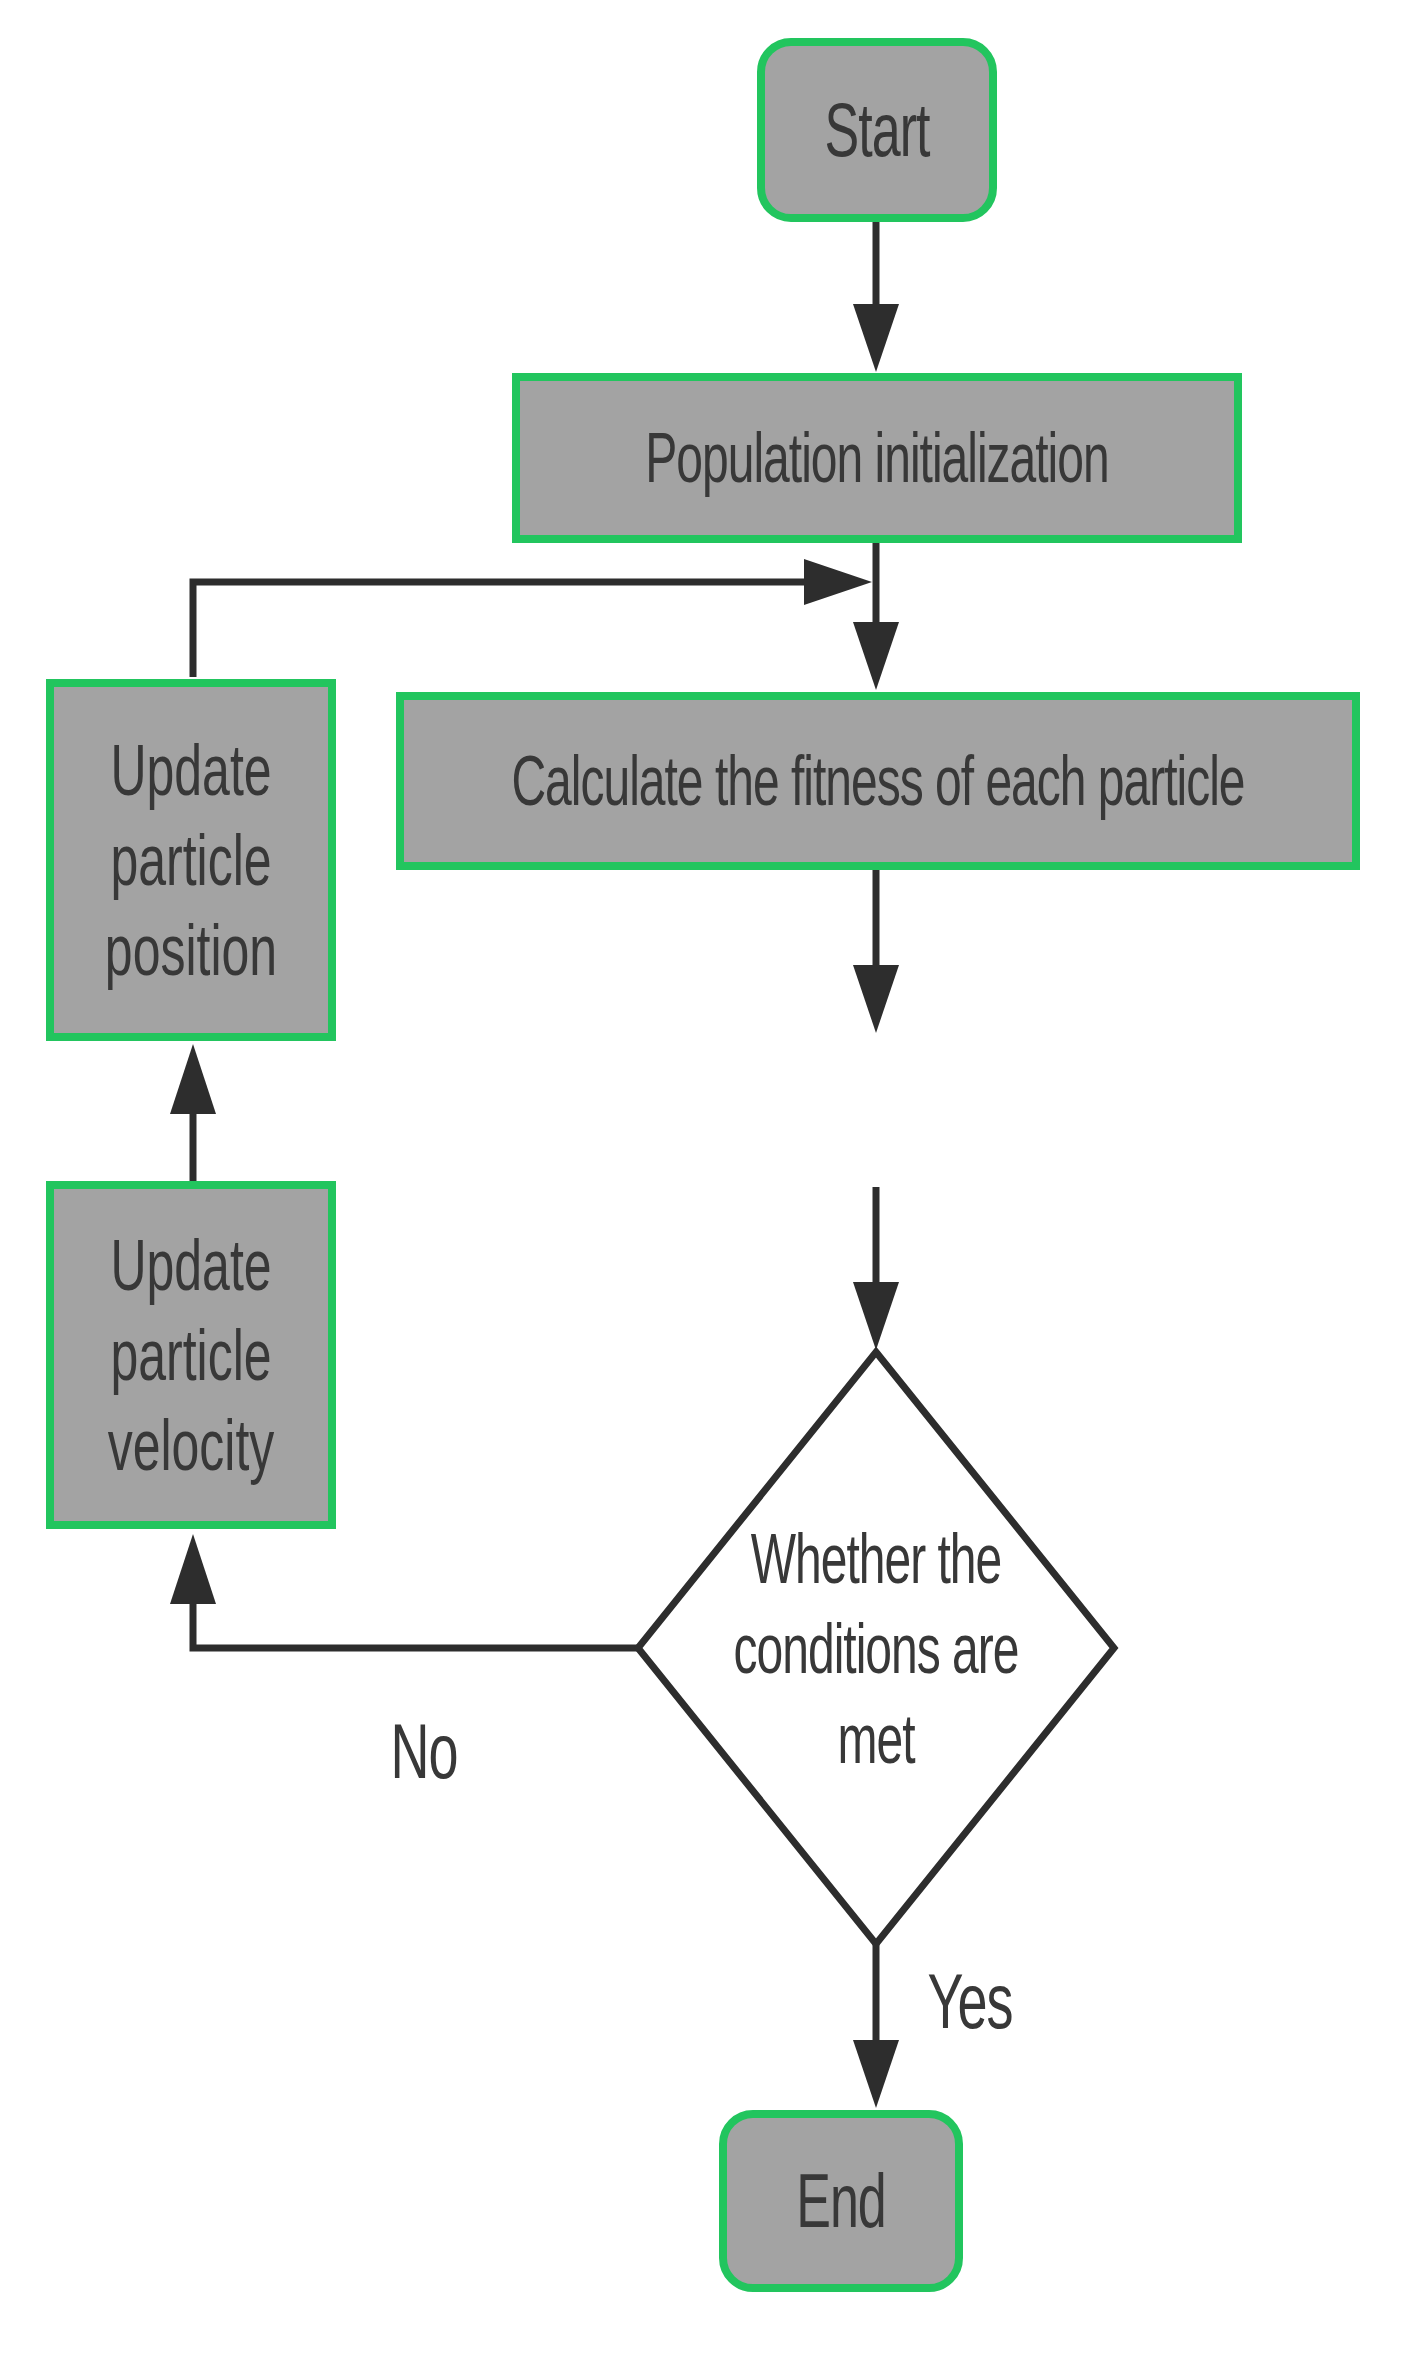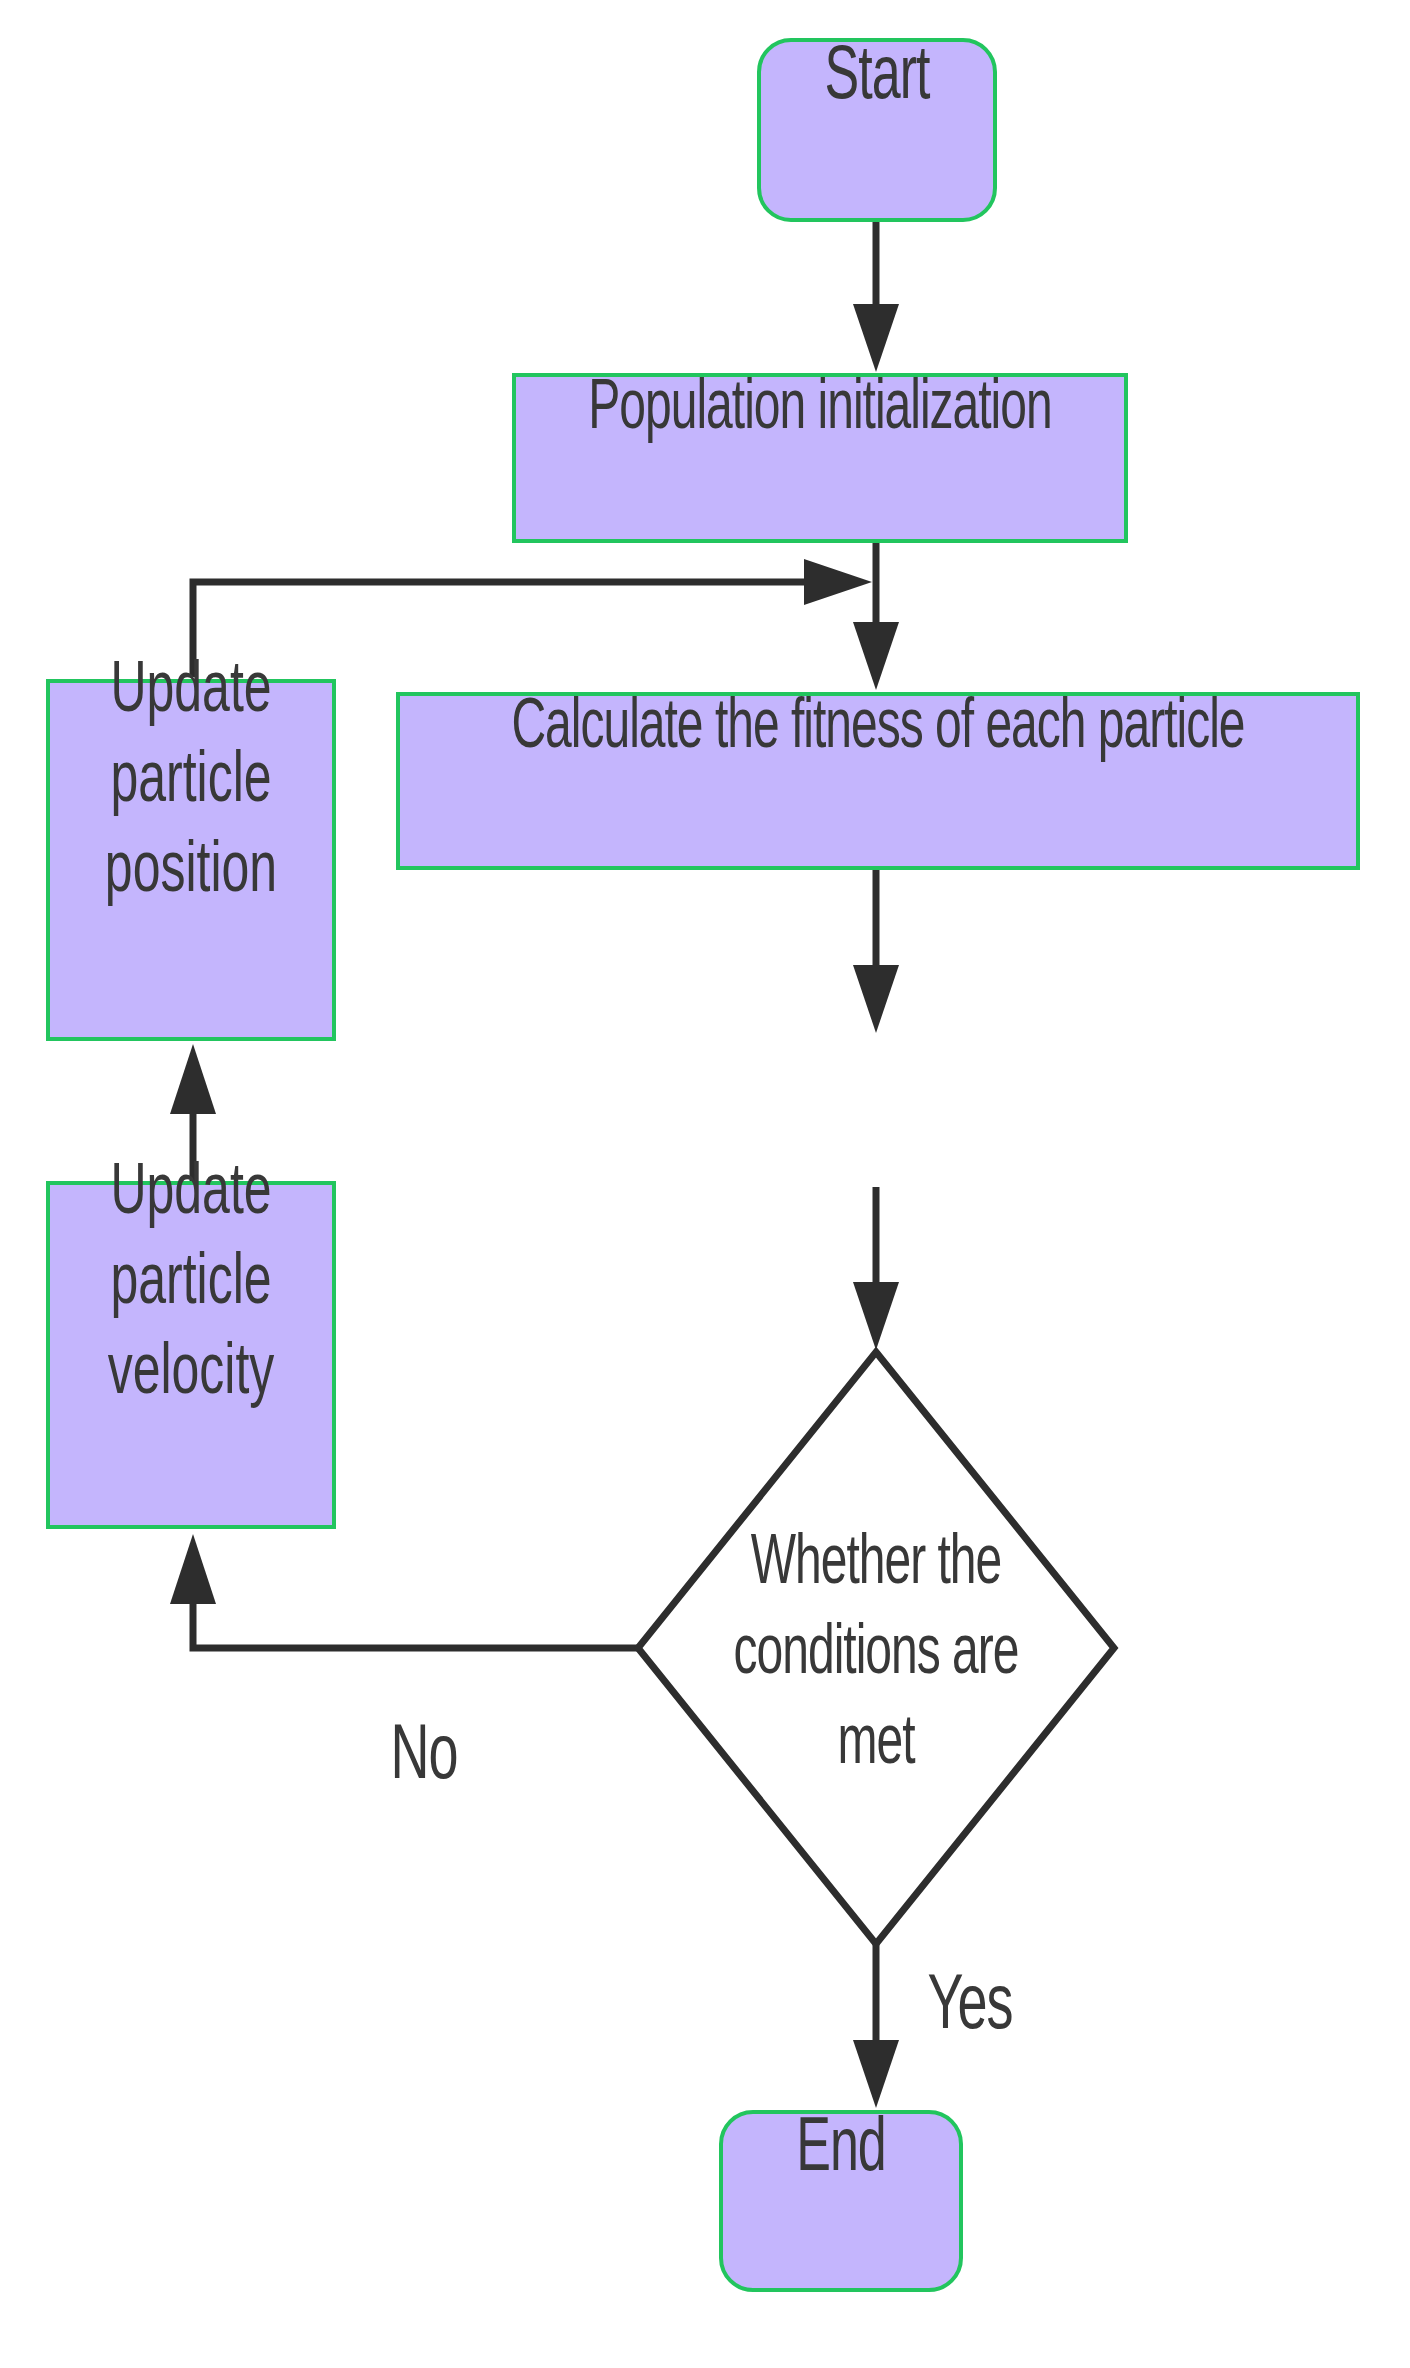--- a/index.html
+++ b/index.html
@@ -19,24 +19,24 @@
   .wires {
     position: absolute;
     left: 0;
     top: 0;
     width: 1410px;
     height: 2368px;
   }
   .node {
     position: absolute;
     box-sizing: border-box;
-    border: 4px solid #22c55e;
-    background: #c4b5fd;
+    border: 8px solid #22c55e;
+    background: #a3a3a3;
     display: flex;
-    align-items: flex-start;
+    align-items: center;
     justify-content: center;
     text-align: center;
   }
   .terminator {
     border-radius: 34px;
   }
   .lbl {
     display: block;
     transform: scaleY(1.45);
     transform-origin: 50% 50%;
@@ -107,21 +107,21 @@
       <polygon points="876,2108 853,2040 899,2040"></polygon>
       <polygon points="193,1534 170,1604 216,1604"></polygon>
       <polygon points="193,1044 170,1114 216,1114"></polygon>
     </g>
   </svg>
 
   <div class="node terminator" style="left:757px; top:38px; width:240px; height:184px;">
     <span class="lbl lbl-lg">Start</span>
   </div>
 
-  <div class="node" style="left:512px; top:373px; width:616px; height:170px;">
+  <div class="node" style="left:512px; top:373px; width:730px; height:170px;">
     <span class="lbl">Population initialization</span>
   </div>
 
   <div class="node" style="left:396px; top:692px; width:964px; height:178px;">
     <span class="lbl">Calculate the fitness of each particle</span>
   </div>
 
 
   <div class="node" style="left:46px; top:679px; width:290px; height:362px;">
     <div class="multiline" style="transform:scaleY(1.45); transform-origin:50% 50%;">

